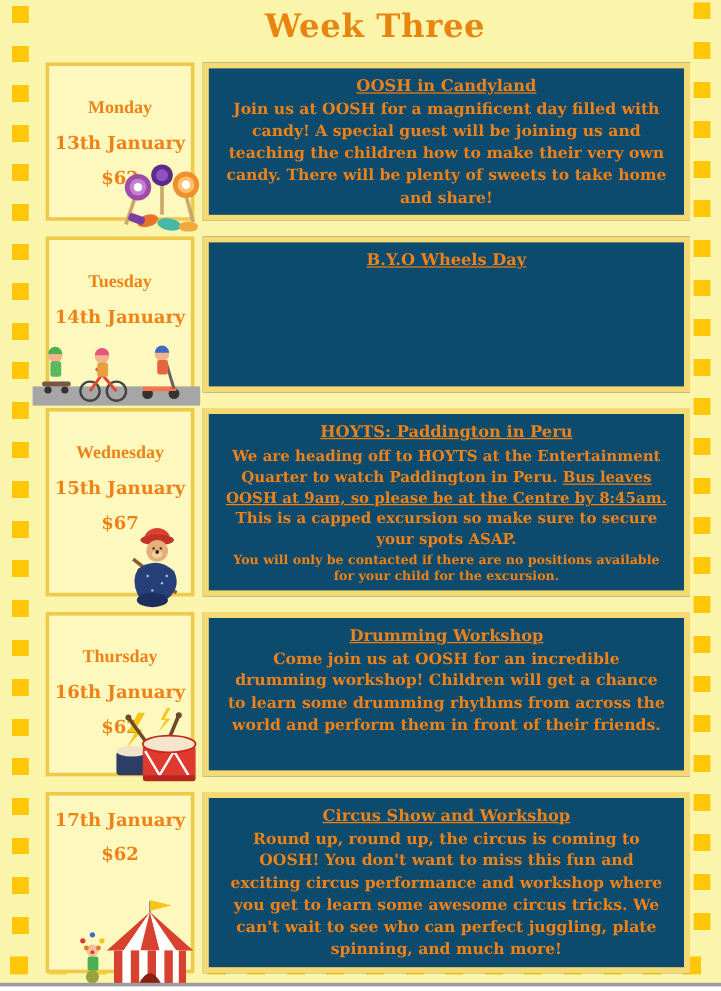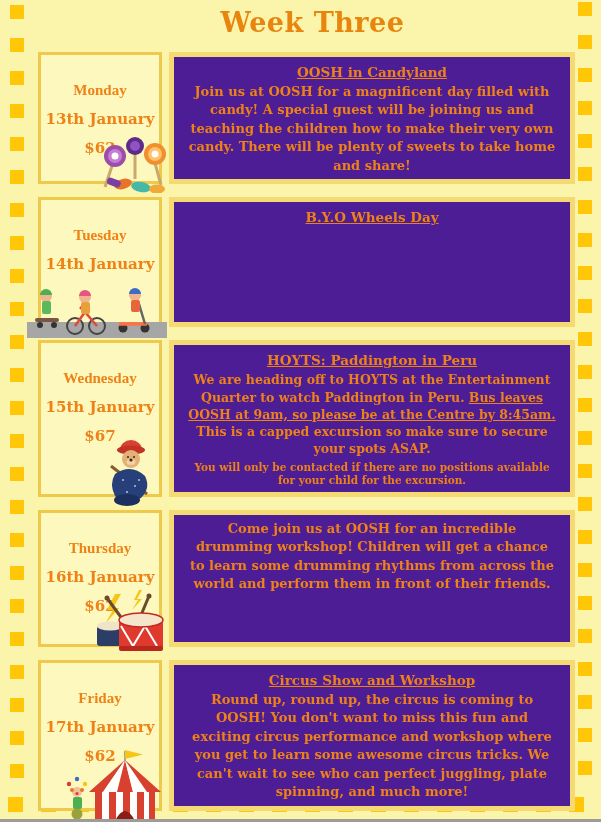--- a/index.html
+++ b/index.html
@@ -51,21 +51,21 @@
   .day-name{margin-top:27px;font-family:Liberation Serif, serif;}
   .day-date{margin-top:11px;}
   .day-price{margin-top:11px;}
   .day-icon{position:absolute;line-height:0;}
   .icon-candy{right:-16px;bottom:-12px;}
   .icon-wheels{left:-14px;bottom:-16px;}
   .icon-paddington{right:2px;bottom:-14px;}
   .icon-drum{right:-14px;bottom:-14px;}
   .icon-circus{right:-20px;bottom:-18px;}
   .desc-card{
-    flex:1;box-sizing:border-box;background:#4c1d95;
+    flex:1;box-sizing:border-box;background:#0c4a6e;
     border:5px solid #F5DA74;
     color:#EE8217;font-weight:bold;text-align:center;
     padding:5px 14px 4px;
   }
   .desc-title{
     font-size:13.5px;text-decoration:underline;margin:2px 0 3px;
   }
   .desc-body{font-size:13px;line-height:1.42;margin:0;}
   .row:nth-child(3) .desc-body{font-size:12.5px;line-height:1.38;}
   .desc-body .u{text-decoration:underline;}
@@ -198,28 +198,28 @@
             <ellipse cx="21" cy="40" rx="13" ry="4.5" fill="#EFE3C8"></ellipse>
             <rect x="30" y="34" width="44" height="30" rx="4" fill="#E03A2F"></rect>
             <path d="M32 40 L44 60 L56 40 L68 60" stroke="#ffffff" stroke-width="2" fill="none"></path>
             <rect x="30" y="60" width="44" height="5" rx="2" fill="#B8271E"></rect>
             <ellipse cx="52" cy="34" rx="22" ry="7" fill="#F5E6CB"></ellipse>
             <ellipse cx="52" cy="34" rx="22" ry="7" fill="none" stroke="#C22A20" stroke-width="1.5"></ellipse>
           </svg>
         </span>
       </div>
       <div class="desc-card">
+        <div class="desc-title">Drumming Workshop</div>
         <p class="desc-body"><span>Come join us at OOSH for an incredible drumming workshop! Children will get a chance to learn some drumming rhythms from across the world and perform them in front of their friends.</span></p>
 
       </div>
     </div>
 
     <div class="row">
       <div class="day-card">
-        <div class="day-name">Friday</div>
         <div class="day-date">17th January</div>
         <div class="day-price">$62</div>
         <span class="day-icon icon-circus">
           <svg width="116" height="80" viewBox="0 0 116 80">
             <circle cx="6" cy="38" r="2.2" fill="#E03A2F"></circle>
               <circle cx="14" cy="33" r="2.2" fill="#3F6BC4"></circle>
               <circle cx="22" cy="38" r="2.2" fill="#F5C518"></circle>
             <circle cx="14" cy="46" r="5" fill="#F2C09A"></circle>
               <circle cx="14" cy="47.5" r="1.6" fill="#E03A2F"></circle>
             <circle cx="9" cy="44" r="2" fill="#E07B2A"></circle>

